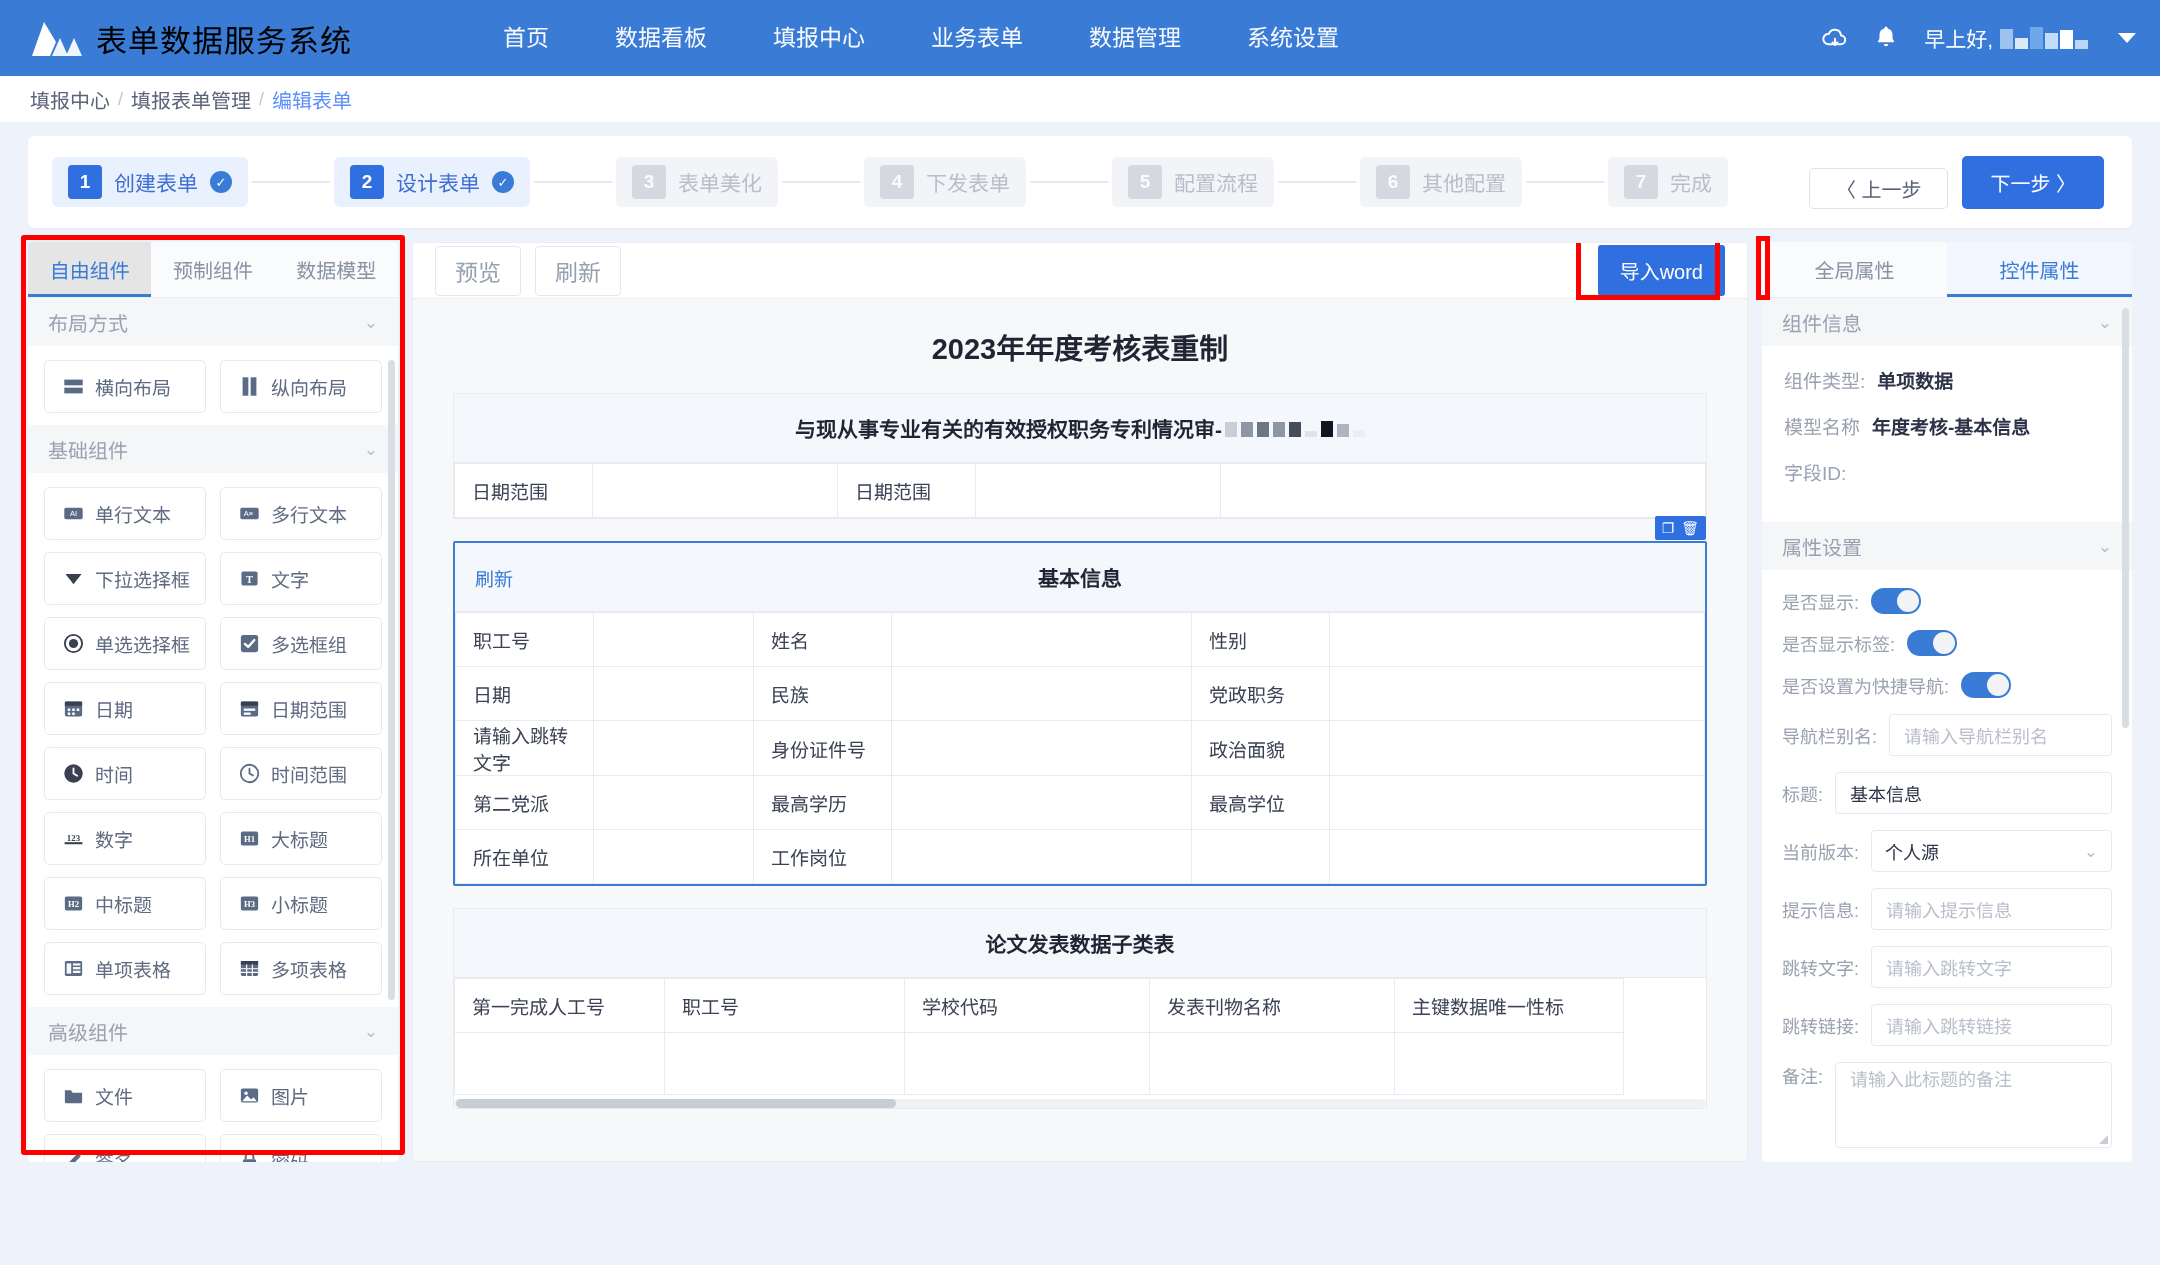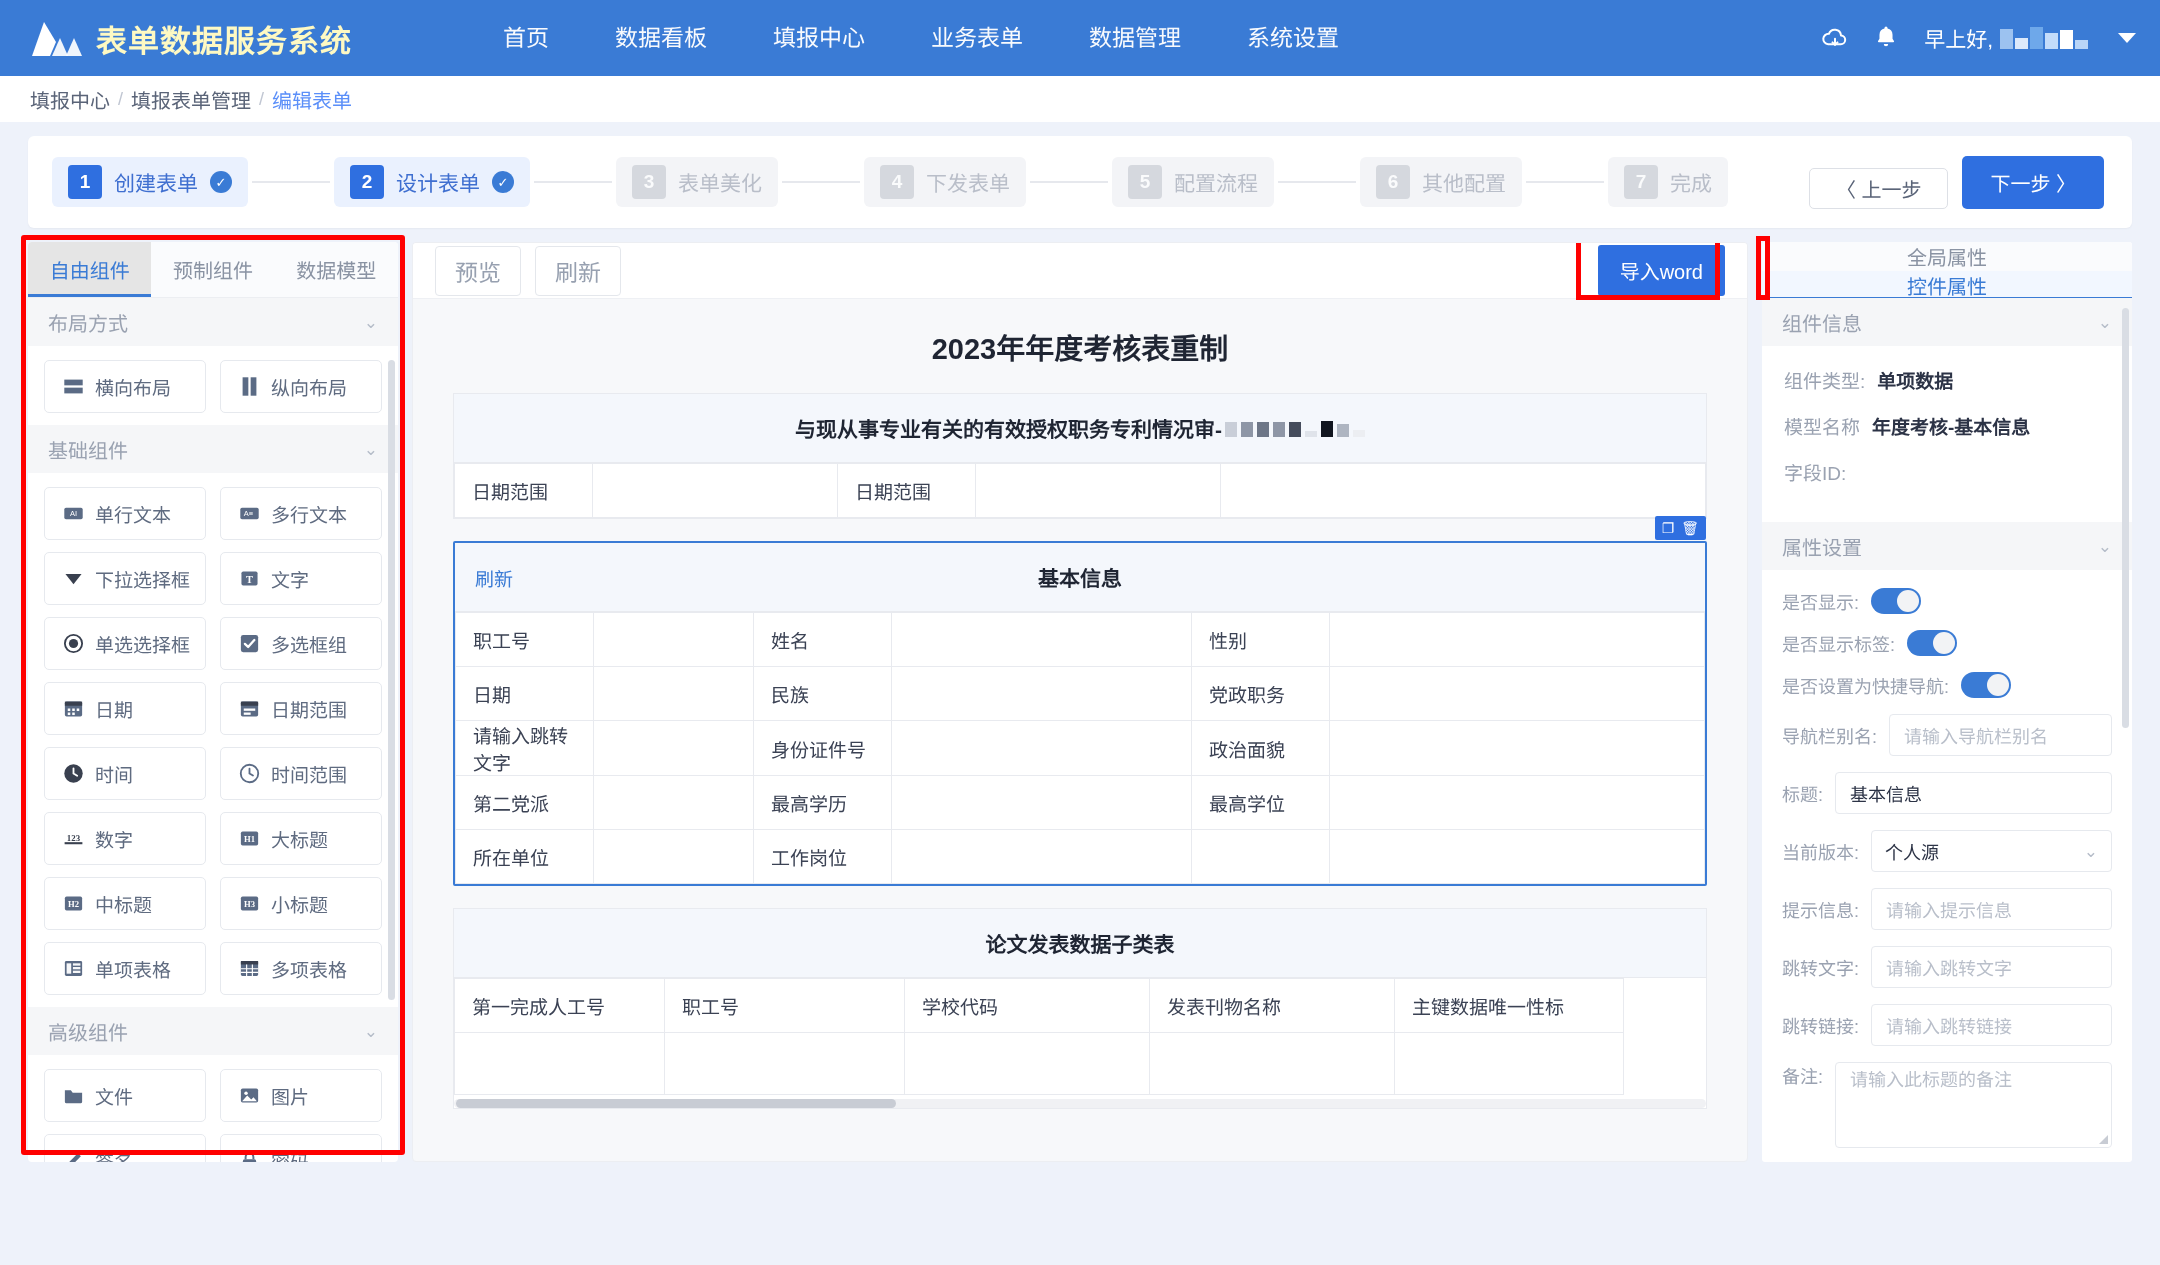--- a/index.html
+++ b/index.html
@@ -12,21 +12,21 @@
     -webkit-font-smoothing: antialiased;
   }
 
   
   .topbar {
     height: 76px; background: #3b7ddd; background: #3a7bd5;
     display: flex; align-items: center; position: relative;
   }
   .brand { display: flex; align-items: center; padding-left: 30px; gap: 14px; }
   .brand-logo { width: 52px; height: 40px; position: relative; }
-  .brand-title { color: #fef9c3; font-size: 31px; font-weight: bold; letter-spacing: 1px; }
+  .brand-title { color: #000000; font-size: 31px; font-weight: normal; letter-spacing: 1px; }
   .nav-items { display: flex; align-items: center; margin-left: 118px; gap: 0px; }
   .nav-item {
     color: #ffffff; font-size: 23px; padding: 0 33px; cursor: pointer;
     line-height: 76px; opacity: .97;
   }
   .top-right {
     position: absolute; right: 24px; top: 0; height: 76px;
     display: flex; align-items: center; gap: 22px; color: #fff;
   }
   .ticon { width: 30px; height: 30px; display: inline-block; cursor: pointer; }
@@ -220,21 +220,21 @@
   
   .right-wrap { width: 370px; flex: 0 0 370px; margin-left: 14px; position: relative; }
   .right-panel {
     background: #fff; height: 920px; overflow: hidden;
     display: flex; flex-direction: column; border-radius: 3px;
   }
   .redbox-right {
     position: absolute; left: -6px; top: -6px; width: 14px; height: 64px;
     border: 5px solid #ff0000; pointer-events: none; z-index: 20;
   }
-  .rp-tabs { display: flex; height: 56px; border-bottom: 1px solid #eceef2; flex-direction: column; }
+  .rp-tabs { display: flex; height: 56px; border-bottom: 1px solid #eceef2; }
   .rp-tab {
     flex: 1; display: flex; align-items: center; justify-content: center;
     font-size: 20px; color: #8a93a3; cursor: pointer; background: #fafbfd;
   }
   .rp-tab.active { color: #3a7bd5; background: #f2f7ff; box-shadow: inset 0 -3px 0 #3a7bd5; }
   .rp-body { flex: 1; overflow: hidden; position: relative; }
   .rp-scrollbar {
     position: absolute; right: 3px; top: 10px; width: 7px; height: 420px;
     background: #d9dde4; border-radius: 4px;
   }

